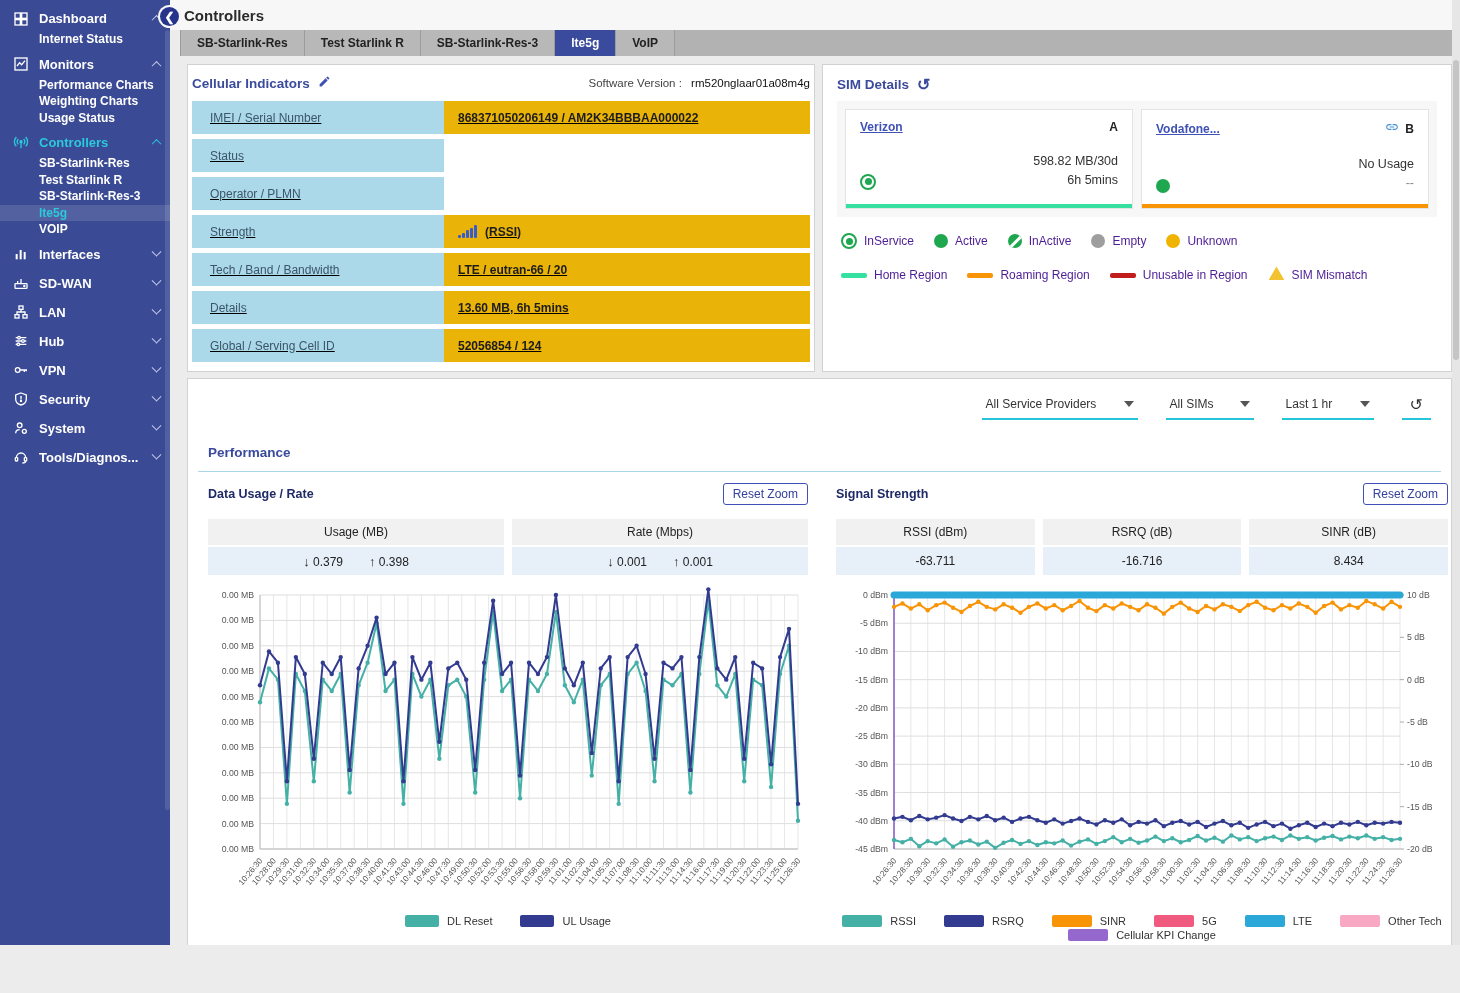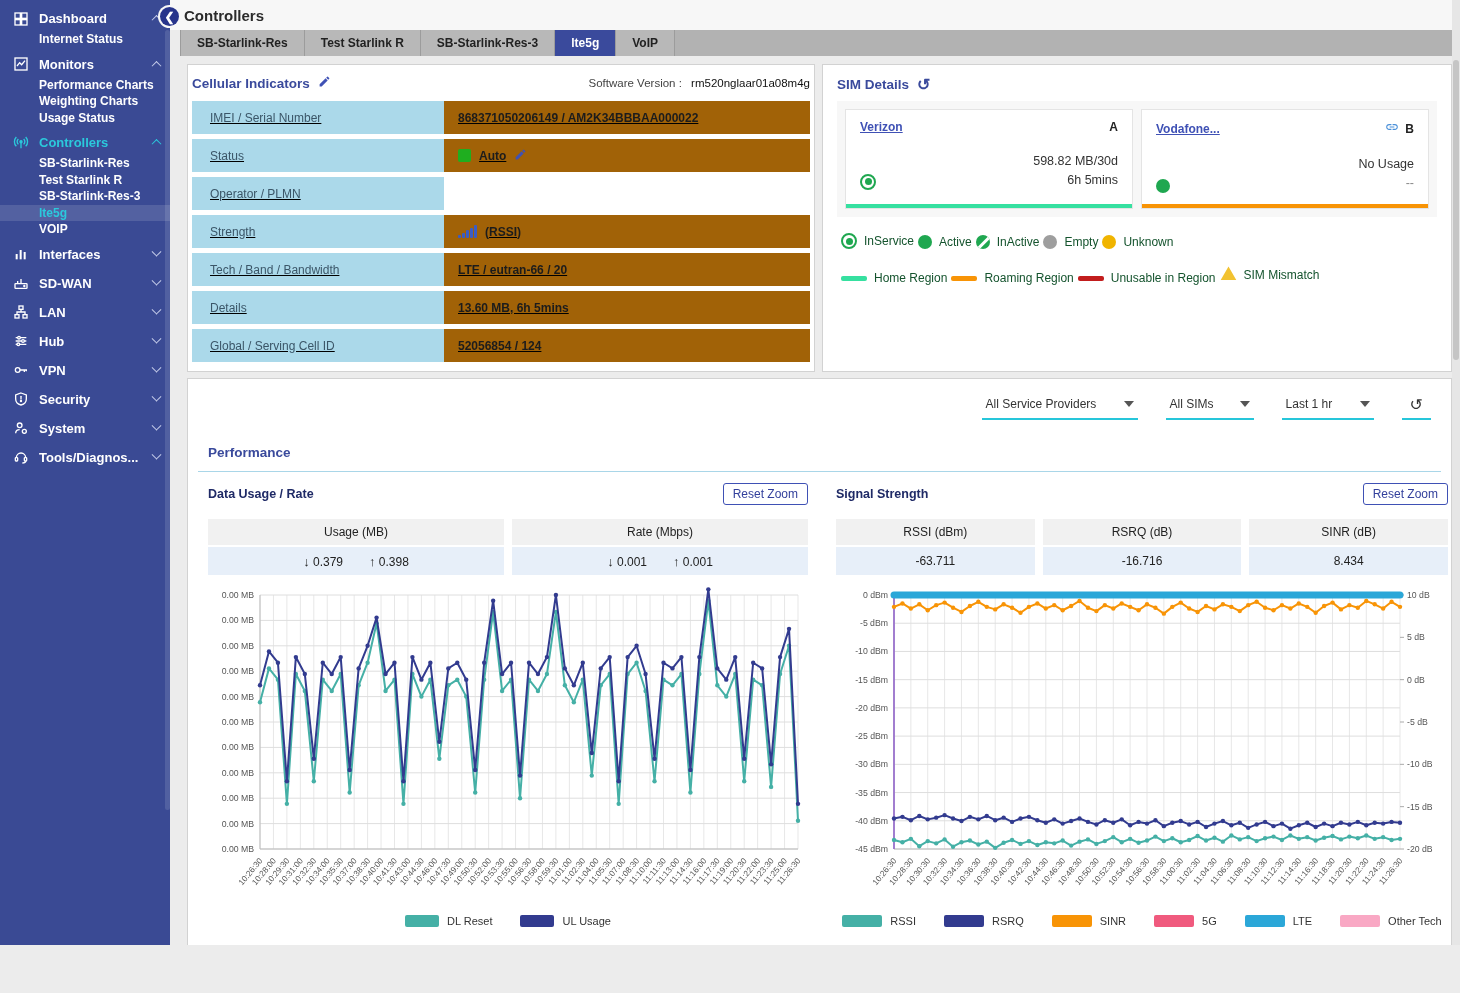--- a/index.html
+++ b/index.html
@@ -42,41 +42,41 @@
   .panel-title { font-size:13.5px; font-weight:bold; color:#3a4a9c; display:inline-flex; align-items:center; gap:8px; }
   .pencil-icon svg { width:13px; height:13px; fill:#3f51b5; }
   .refresh-icon { color:#3a4a9c; font-size:16px; font-weight:bold; cursor:pointer; line-height:1; }
 
   
   #ci-head { display:flex; justify-content:space-between; align-items:center; margin-bottom:10px; }
   #sw-version { font-size:11.5px; color:#444; }
   #sw-version b { color:#111; font-weight:normal; margin-left:6px; }
   .ci-row { display:flex; margin-bottom:5px; height:33px;text-decoration:underline; }
   .ci-label { width:252px; background:#abd9ea; color:#3b5668; font-size:12px; display:flex; align-items:center; padding-left:18px; flex:0 0 252px; }
-  .ci-value { flex:1; background:#a16207; color:#1c1c1c; font-size:12px; font-weight:bold; display:flex; align-items:center; padding-left:14px; gap:8px; }
+  .ci-value { flex:1; background:#eab308; color:#1c1c1c; font-size:12px; font-weight:bold; display:flex; align-items:center; padding-left:14px; gap:8px; }
   .status-square { width:13px; height:13px; background:#1fae1f; border-radius:2px; display:inline-block; }
   .sig-bars { display:inline-flex; align-items:flex-end; gap:1.5px; }
   .sig-bars i { display:block; width:2.6px; background:#3b5cc4; border-radius:1px; }
 
   
   #sim-cards { background:#f7f7f7; padding:8px; display:flex; gap:8px; margin-top:8px; }
   .sim-card { flex:1; background:#fff; border:1px solid #e4e4e4; height:100px; position:relative; padding:10px 14px; }
   .sim-band { position:absolute; left:0; right:0; bottom:0; height:4px; }
   .sim-top { display:flex; justify-content:space-between; align-items:center; }
   .sim-name { font-size:12px; font-weight:bold; color:#3f51b5; text-decoration:underline; cursor:pointer; }
   .sim-slot { font-size:12px; font-weight:bold; color:#222; display:flex; align-items:center; gap:6px; }
   .link-icon svg { width:14px; height:14px; fill:#4a90d9; }
   .sim-body { display:flex; justify-content:space-between; align-items:flex-end; margin-top:18px; }
   .sim-usage { text-align:right; font-size:12.5px; color:#333; line-height:1.5; }
   .ic-inservice { width:16px; height:16px; border:2px solid #1fa750; border-radius:50%; display:inline-flex; align-items:center; justify-content:center; }
   .ic-inservice i { width:7px; height:7px; background:#1fa750; border-radius:50%; display:block; }
   .ic-dot { width:14px; height:14px; border-radius:50%; display:inline-block; }
   .ic-inactive { width:14px; height:14px; border-radius:50%; background:#1fa750; position:relative; display:inline-block; overflow:hidden; }
   .ic-inactive::after { content:""; position:absolute; left:-2px; top:5.5px; width:20px; height:2.5px; background:#fff; transform:rotate(-45deg); }
-  .legend-row { display:flex; align-items:flex-end; gap:4px; margin-top:16px; padding-left:4px; font-size:12px; color:#14532d; }
+  .legend-row { display:flex; align-items:center; gap:20px; margin-top:16px; padding-left:4px; font-size:12px; color:#4c1d95; }
   .legend-item { display:flex; align-items:center; gap:7px; }
   .region-swatch { width:26px; height:5px; border-radius:2px; display:inline-block; }
   .warn-icon svg { width:17px; height:17px; fill:#f2c230; }
 
   
   #filters { position:absolute; right:20px; top:16px; display:flex; gap:28px; align-items:flex-end; }
   .select { display:flex; align-items:center; gap:14px; font-size:12px; color:#333; border-bottom:2px solid #26c6da; padding:0 4px 7px 4px; cursor:pointer; }
   .caret { width:0; height:0; border-left:5px solid transparent; border-right:5px solid transparent; border-top:6px solid #555; }
   #filter-refresh { border-bottom:2px solid #26c6da; padding:0 8px 4px 8px; color:#333; font-size:16px; cursor:pointer; }
   #perf-title { position:absolute; left:20px; top:66px; }
@@ -288,27 +288,20 @@
     </div>
     <div id="ci-rows">
         <div class="ci-row">
           <div class="ci-label">IMEI / Serial Number</div>
           <div class="ci-value">
             <span>868371050206149 / AM2K34BBBAA000022</span>
           </div>
         </div>
         <div class="ci-row">
           <div class="ci-label">Status</div>
-          <div class="ci-value">
-            <i class="status-square"></i>
-            <span>Auto</span>
-            <span class="pencil-icon"><svg viewBox="0 0 24 24">
-                <path d="M3 17.25V21h3.75L17.8 9.94l-3.75-3.75L3 17.25zM20.7 7.04c.39-.39.39-1.02 0-1.41l-2.34-2.34a.996.996 0 0 0-1.41 0l-1.83 1.83 3.75 3.75 1.83-1.83z"></path>
-              </svg></span>
-          </div>
         </div>
         <div class="ci-row">
           <div class="ci-label">Operator / PLMN</div>
         </div>
         <div class="ci-row">
           <div class="ci-label">Strength</div>
           <div class="ci-value">
             <span class="sig-bars">
               <i style="height:3px"></i>
               <i style="height:5.5px"></i>
@@ -1041,20 +1034,26 @@
           </span>
           <span class="legend-item">
             <i class="lg-swatch" style="background:#2ba7d8;width:40px"></i>
             <span>LTE</span>
           </span>
           <span class="legend-item">
             <i class="lg-swatch" style="background:#f9a8c4;width:40px"></i>
             <span>Other Tech</span>
           </span>
         </div>
+      <div class="chart-legend" id="legend-signal2">
+          <span class="legend-item">
+            <i class="lg-swatch" style="background:#9568ce;width:40px"></i>
+            <span>Cellular KPI Change</span>
+          </span>
+        </div>
     </div>
   </div>
 
   <div id="panel-next"></div>
   <div id="page-scroll">
       <i></i>
     </div>
 </div>
 
 </body></html>

